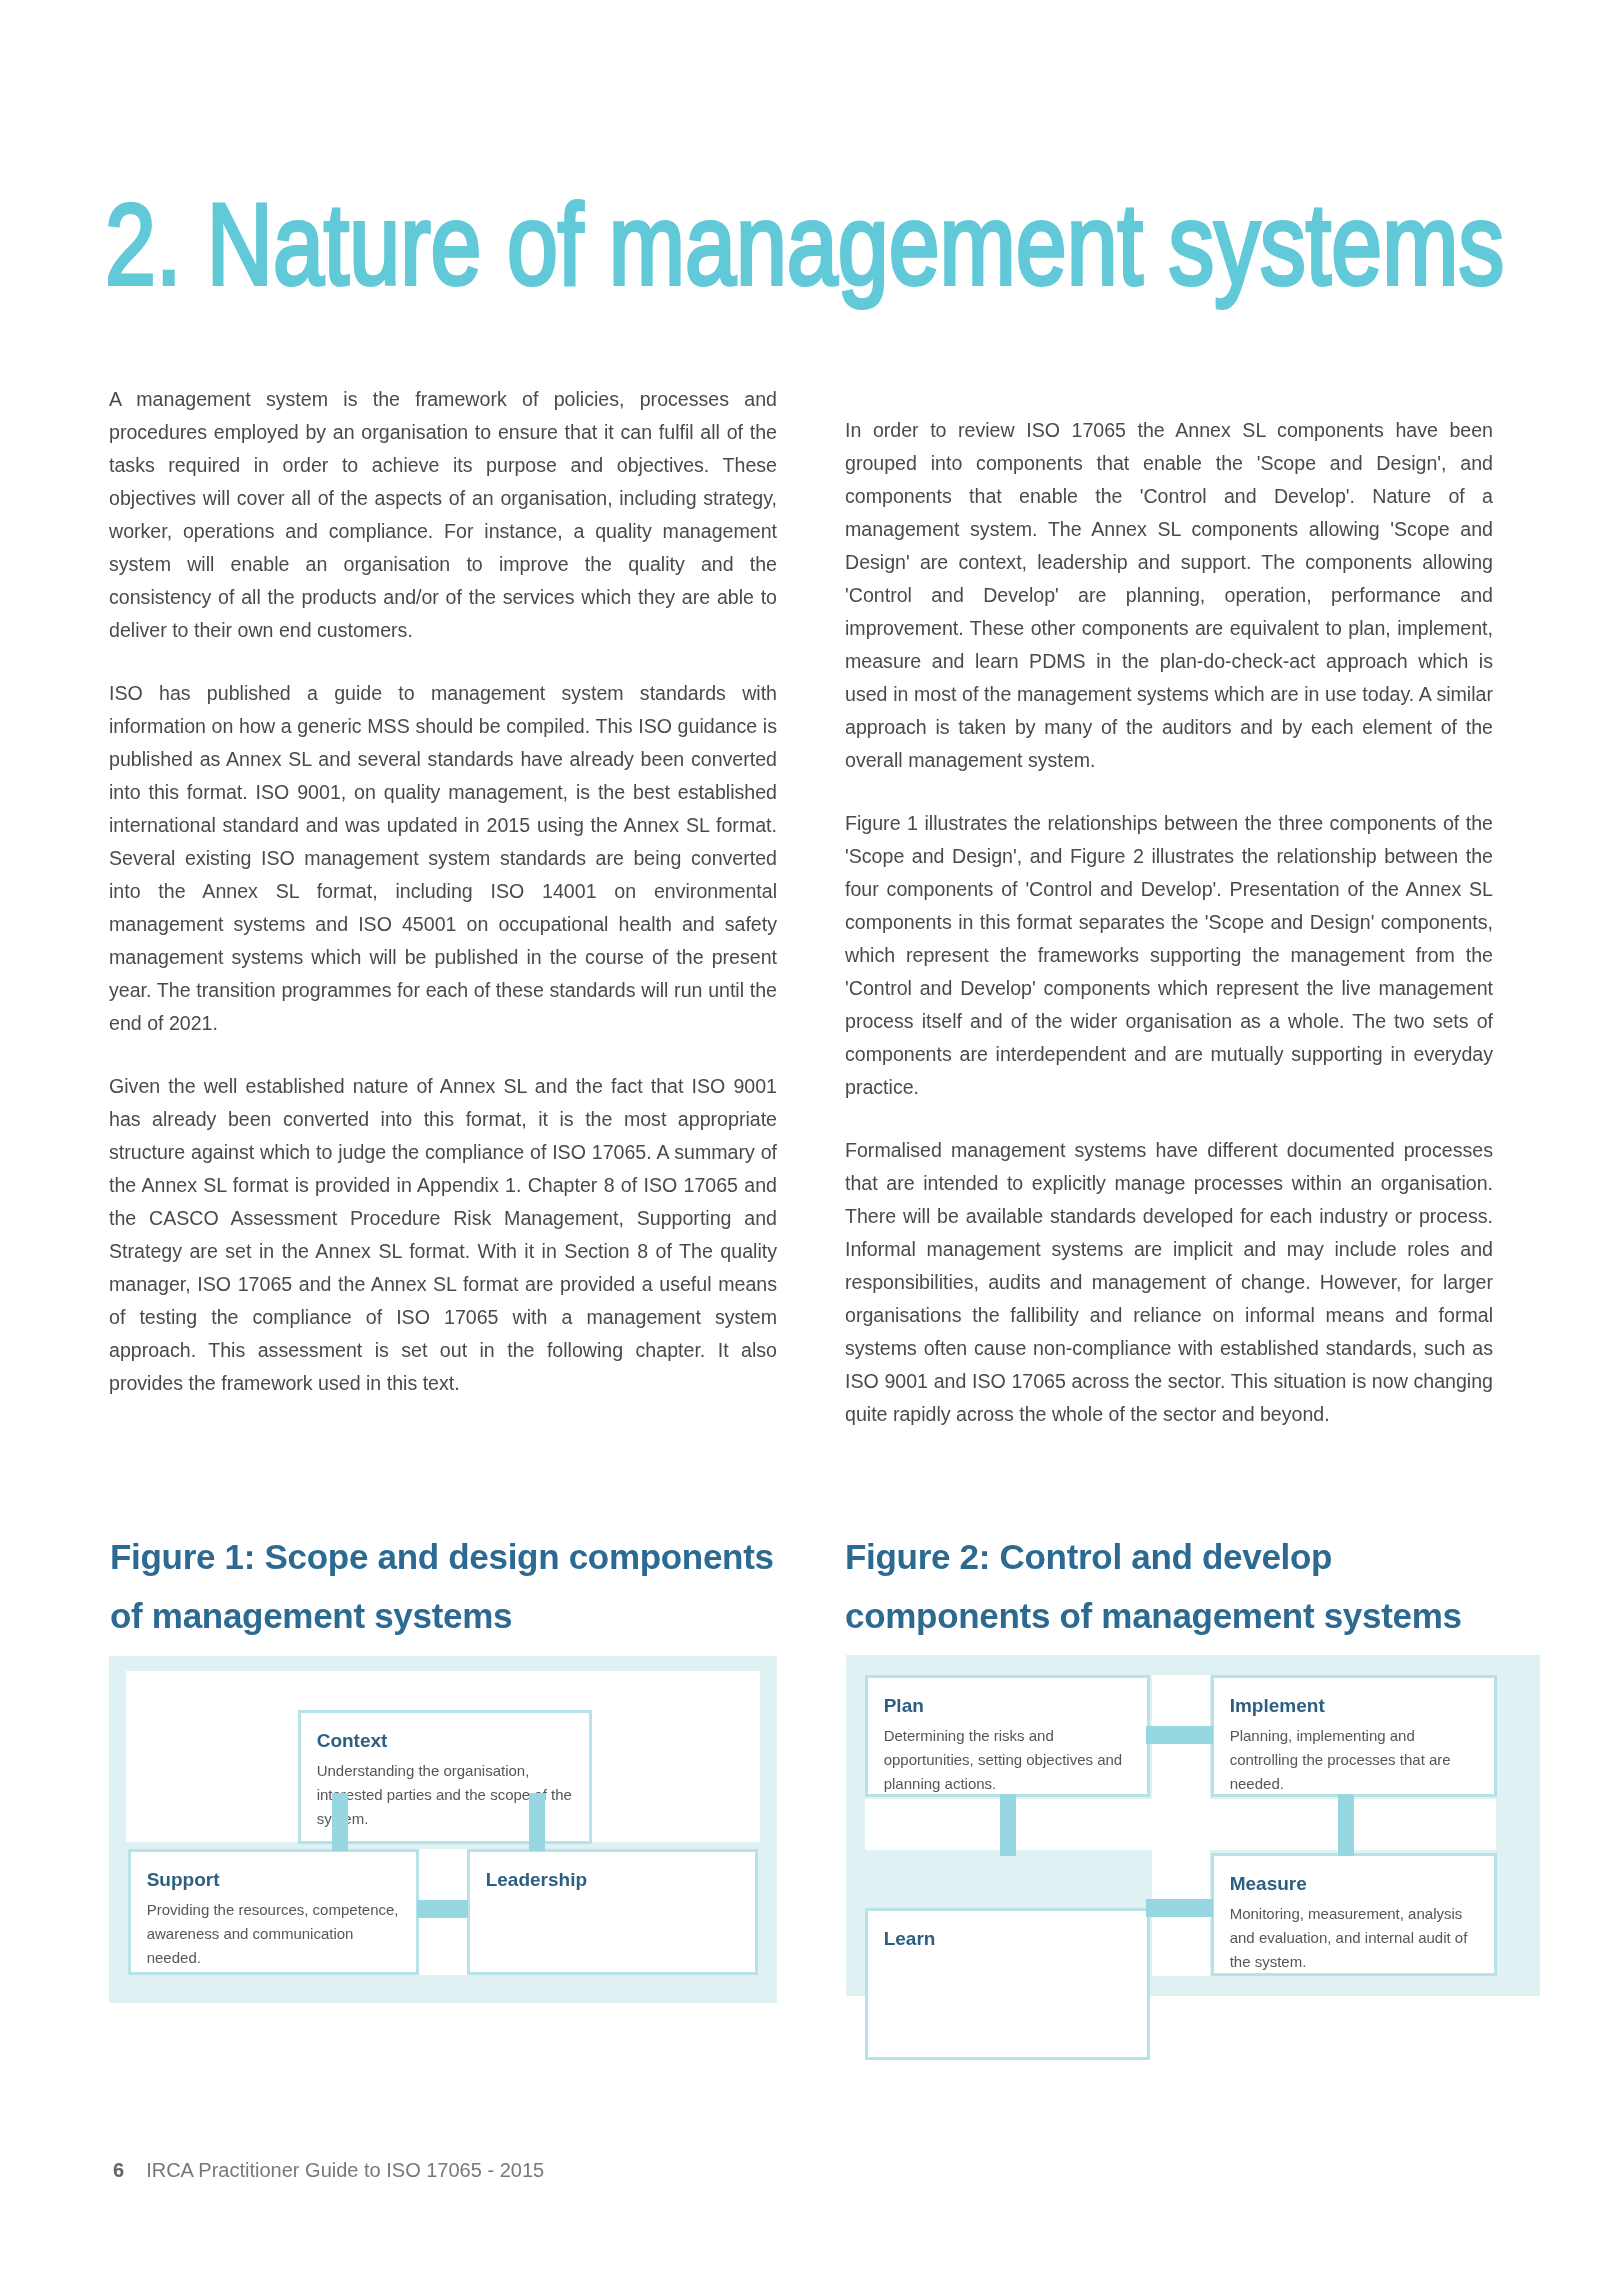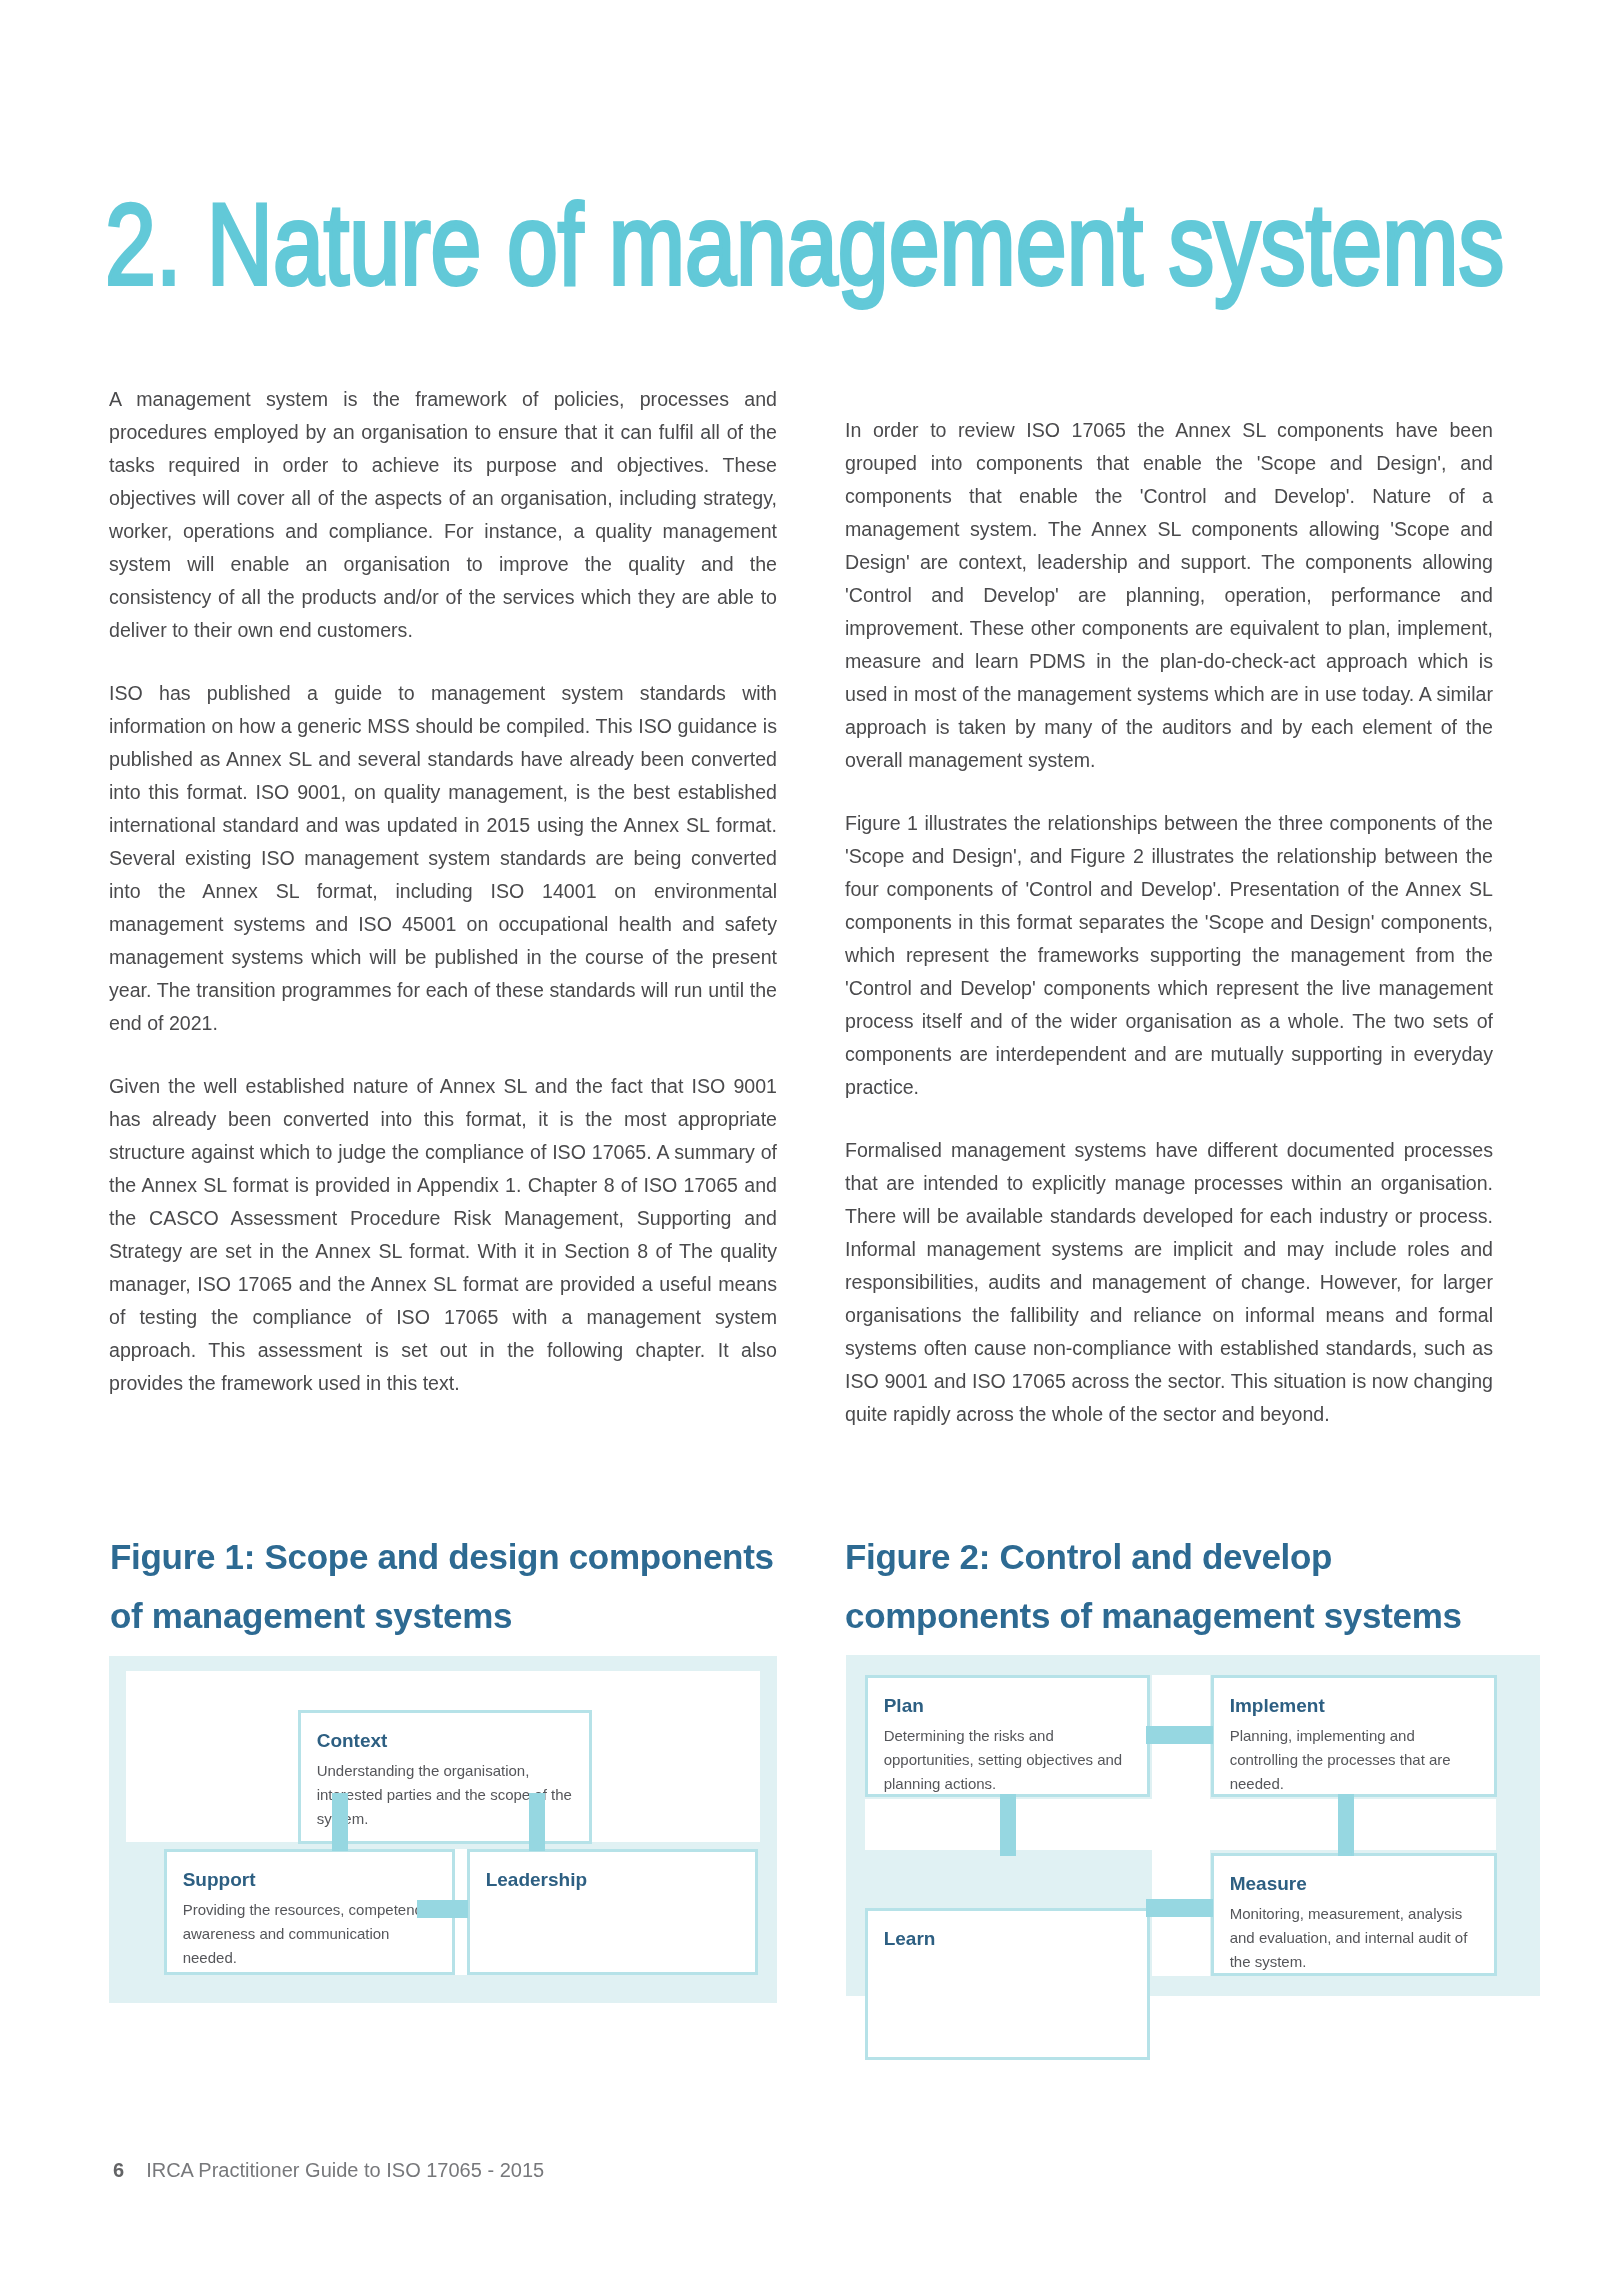--- a/index.html
+++ b/index.html
@@ -47,21 +47,21 @@
   <div class="fig">
     <div class="fig-title" style="left:110px;top:1527px;width:669px;">Figure 1: Scope and design components of management systems</div>
     <div class="fig-frame" style="left:109px;top:1656px;width:668px;height:347px;"></div>
     <div class="fig-panel" style="left:126px;top:1671px;width:634px;height:171px;"></div>
     <div class="fig-panel" style="left:416px;top:1849px;width:51px;height:126px;"></div>
 
     <div class="fbox" style="left:298px;top:1710px;width:294px;height:134px;">
       <div class="bt">Context</div>
       <div class="bd">Understanding the organisation, interested parties and the scope of the system.</div>
     </div>
-    <div class="fbox" style="left:128px;top:1849px;width:291px;height:126px;margin-left:36px;">
+    <div class="fbox" style="left:128px;top:1849px;width:291px;height:126px;">
       <div class="bt">Support</div>
       <div class="bd">Providing the resources, competence, awareness and communication needed.</div>
     </div>
     <div class="fbox" style="left:467px;top:1849px;width:291px;height:126px;">
       <div class="bt">Leadership</div>
     </div>
 
     <div class="conn" style="left:332px;top:1793px;width:15.7px;height:58px;"></div>
     <div class="conn" style="left:529px;top:1793px;width:16.4px;height:58px;"></div>
     <div class="conn" style="left:417px;top:1900px;width:51px;height:18.3px;"></div>

